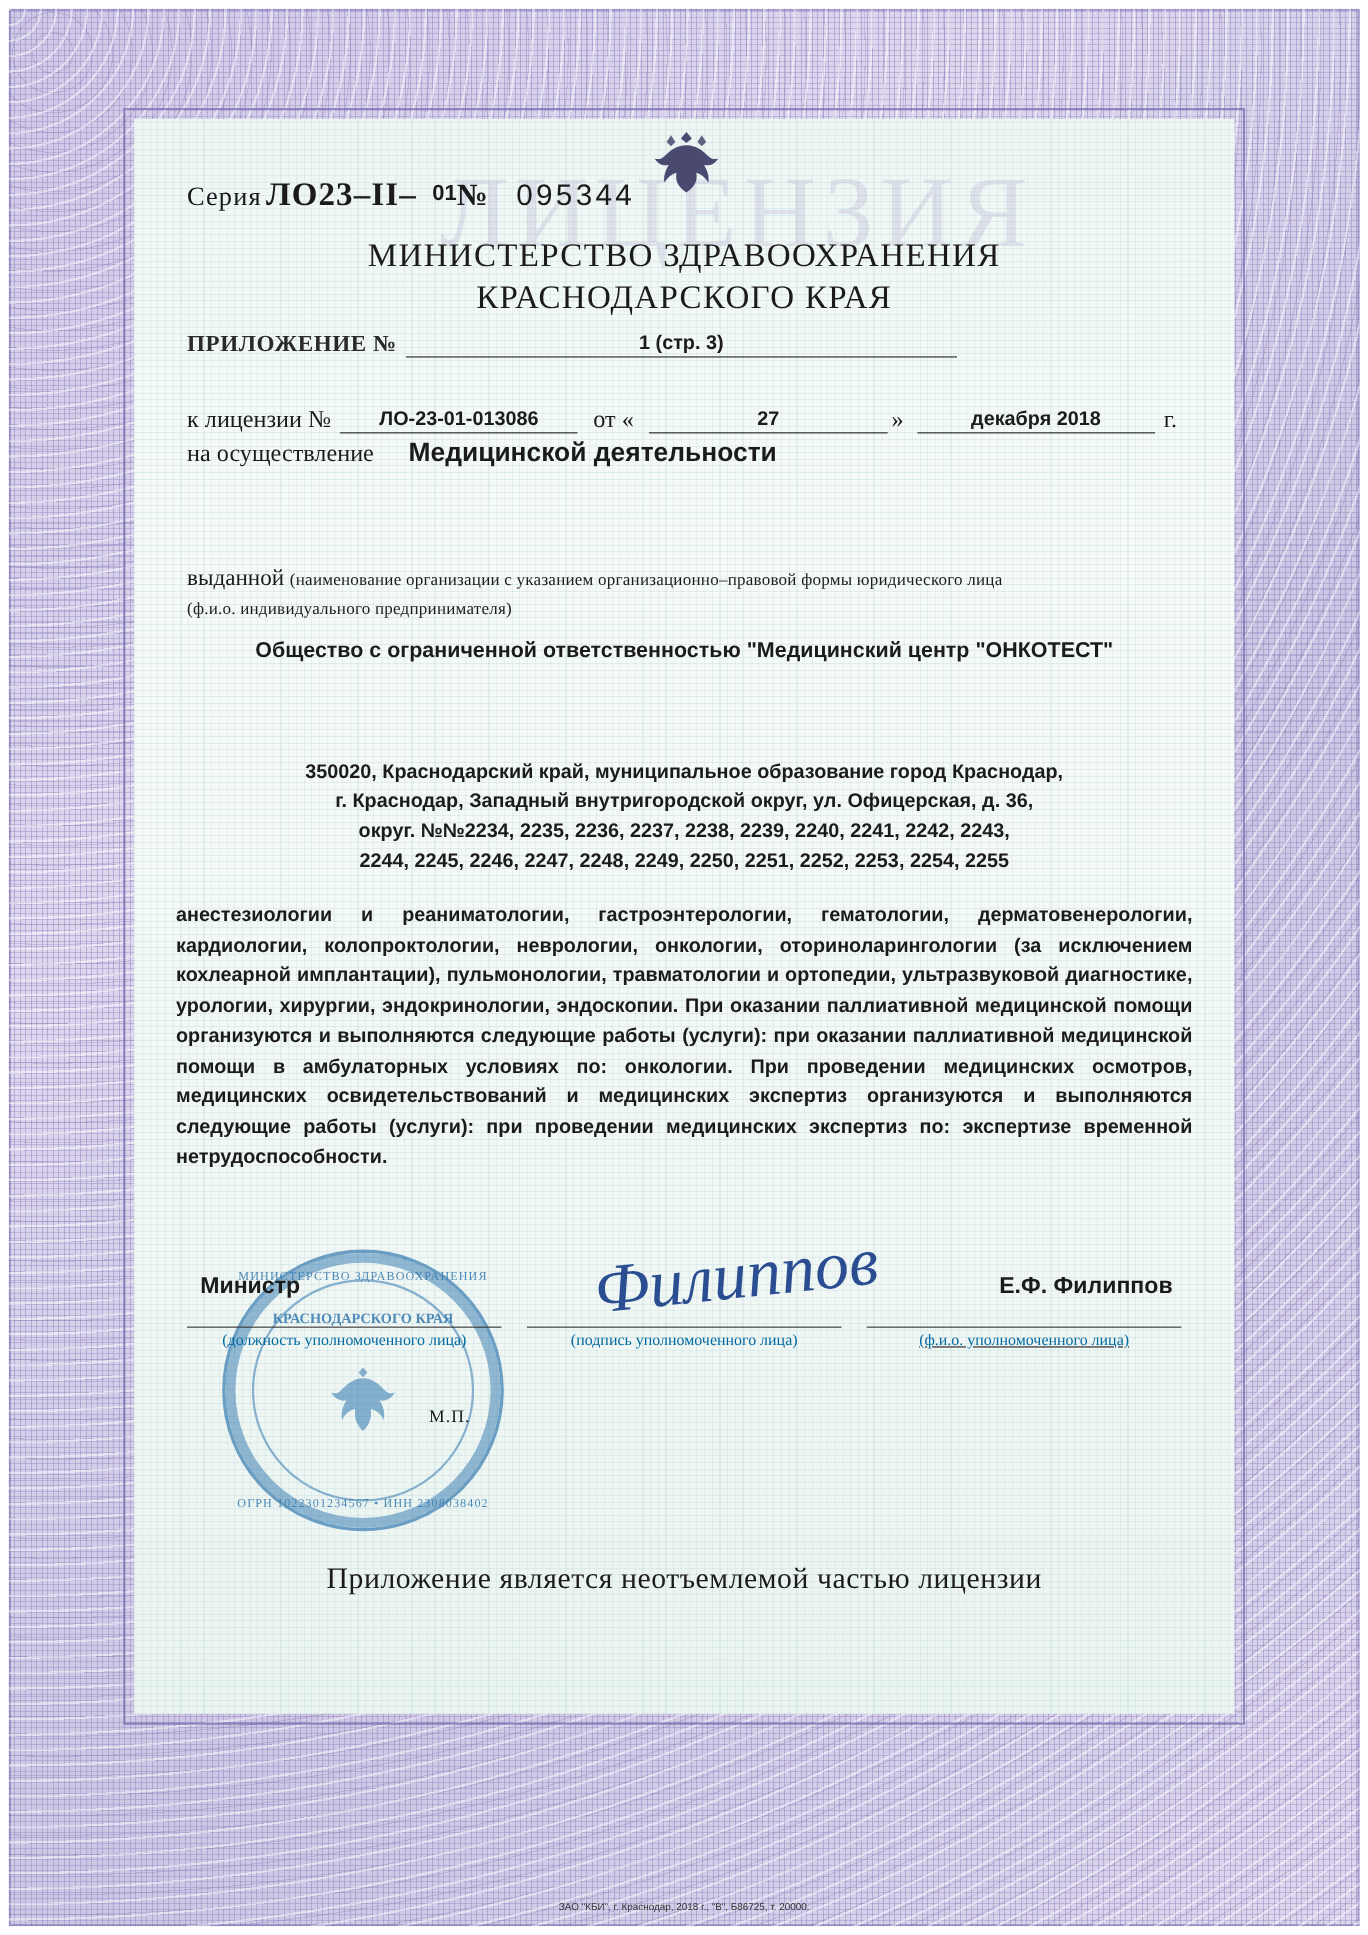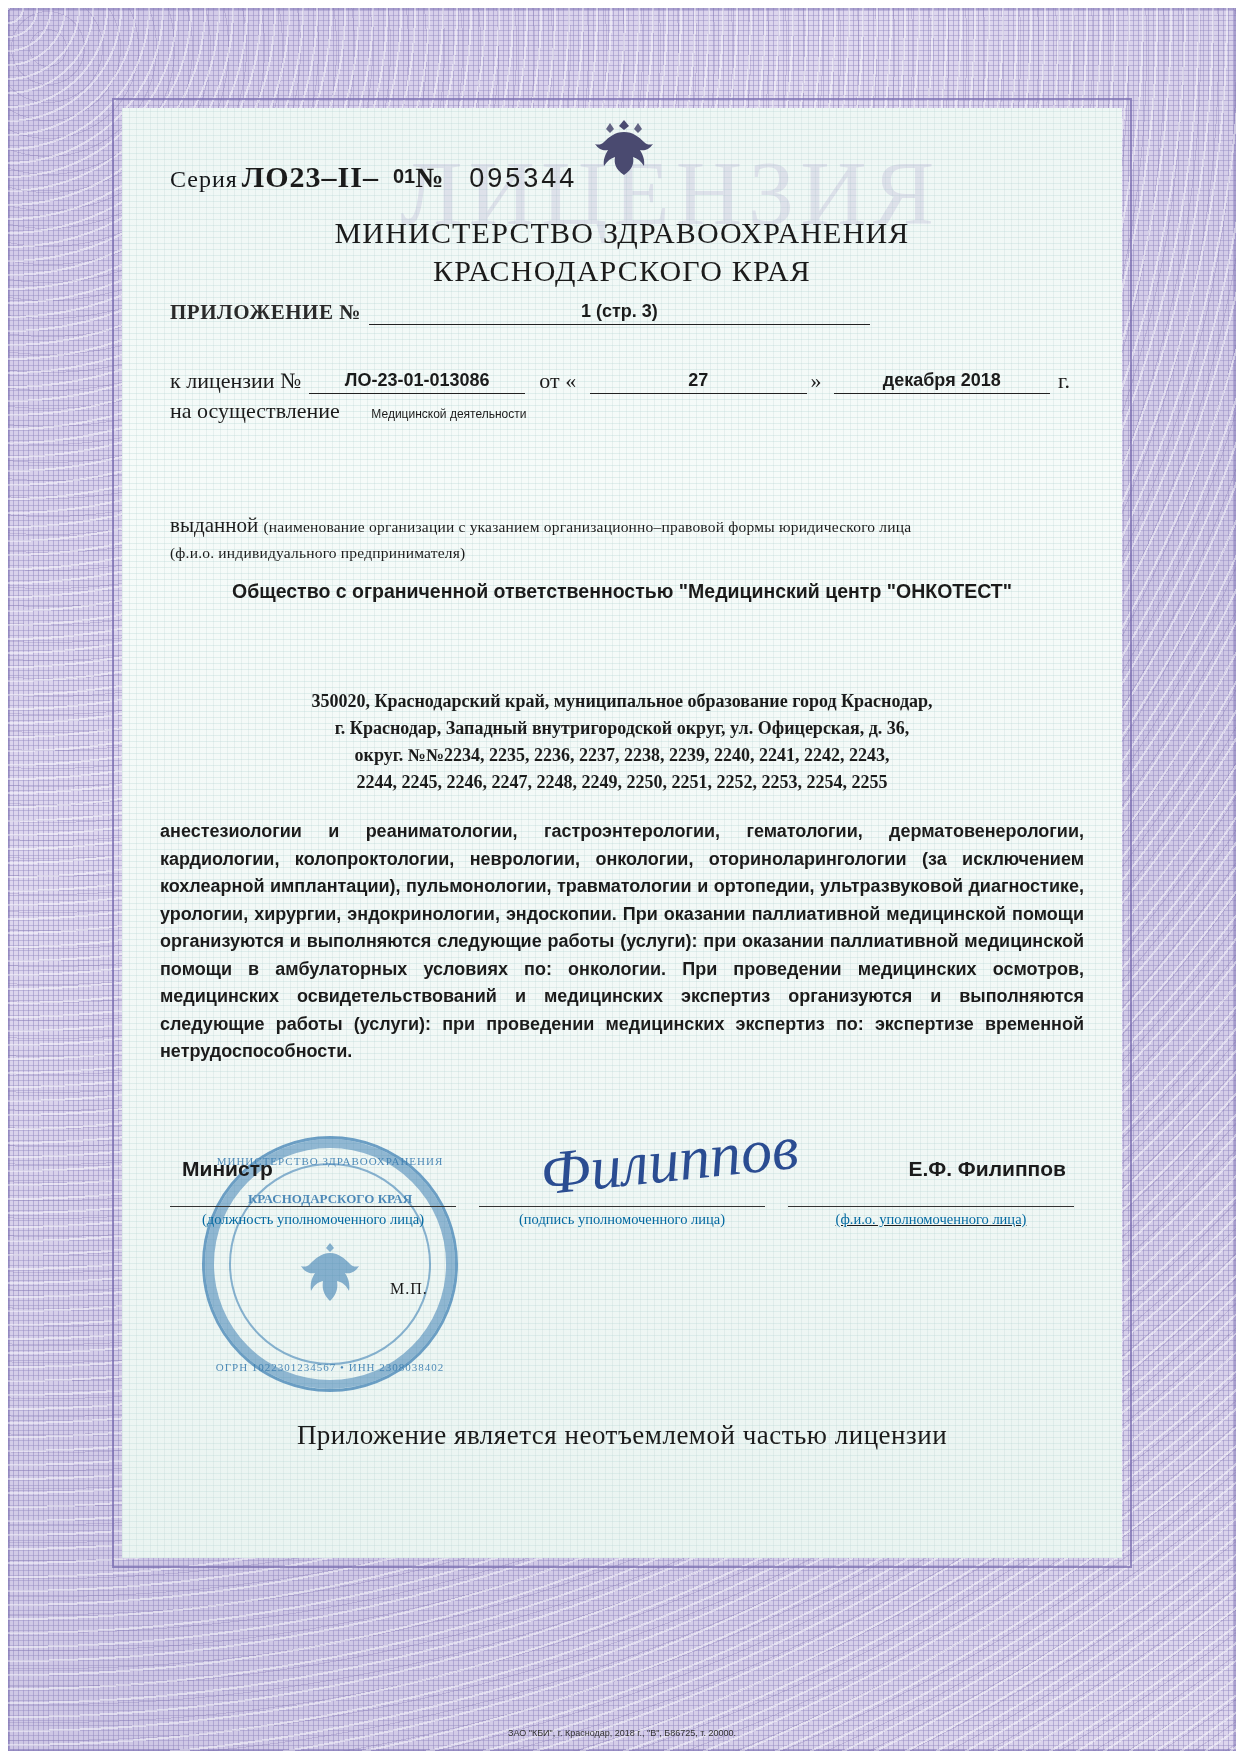--- a/index.html
+++ b/index.html
@@ -199,22 +199,22 @@
     position: absolute;
     left: 48px; top: 290px;
     width: 900px;
     font-size: 22px;
   }
   .activity-row .lbl { display:inline-block; }
   .activity-value {
     display:inline-block;
     margin-left: 26px;
     font-family: "Liberation Sans", sans-serif;
-    font-size: 12px;
-    font-weight: normal;
+    font-size: 24px;
+    font-weight: bold;
   }
   .activity-note {
     position: absolute;
     left: 120px; top: 322px;
     width: 780px;
     text-align: center;
     font-family: "Liberation Sans", sans-serif;
     font-size: 17.5px;
     line-height: 25px;
     font-weight: bold;
@@ -240,21 +240,21 @@
     font-family: "Liberation Sans", sans-serif;
     font-size: 19.5px;
     font-weight: bold;
   }
 
   .address {
     position: absolute;
     left: 60px; top: 580px;
     width: 880px;
     text-align: center;
-    font-family: Liberation Serif, serif;
+    font-family: Liberation Sans, sans-serif;
     font-size: 18px;
     font-weight: bold;
     line-height: 27px;
   }
 
   .services {
     position: absolute;
     left: 38px; top: 710px;
     width: 924px;
     font-family: "Liberation Sans", sans-serif;

